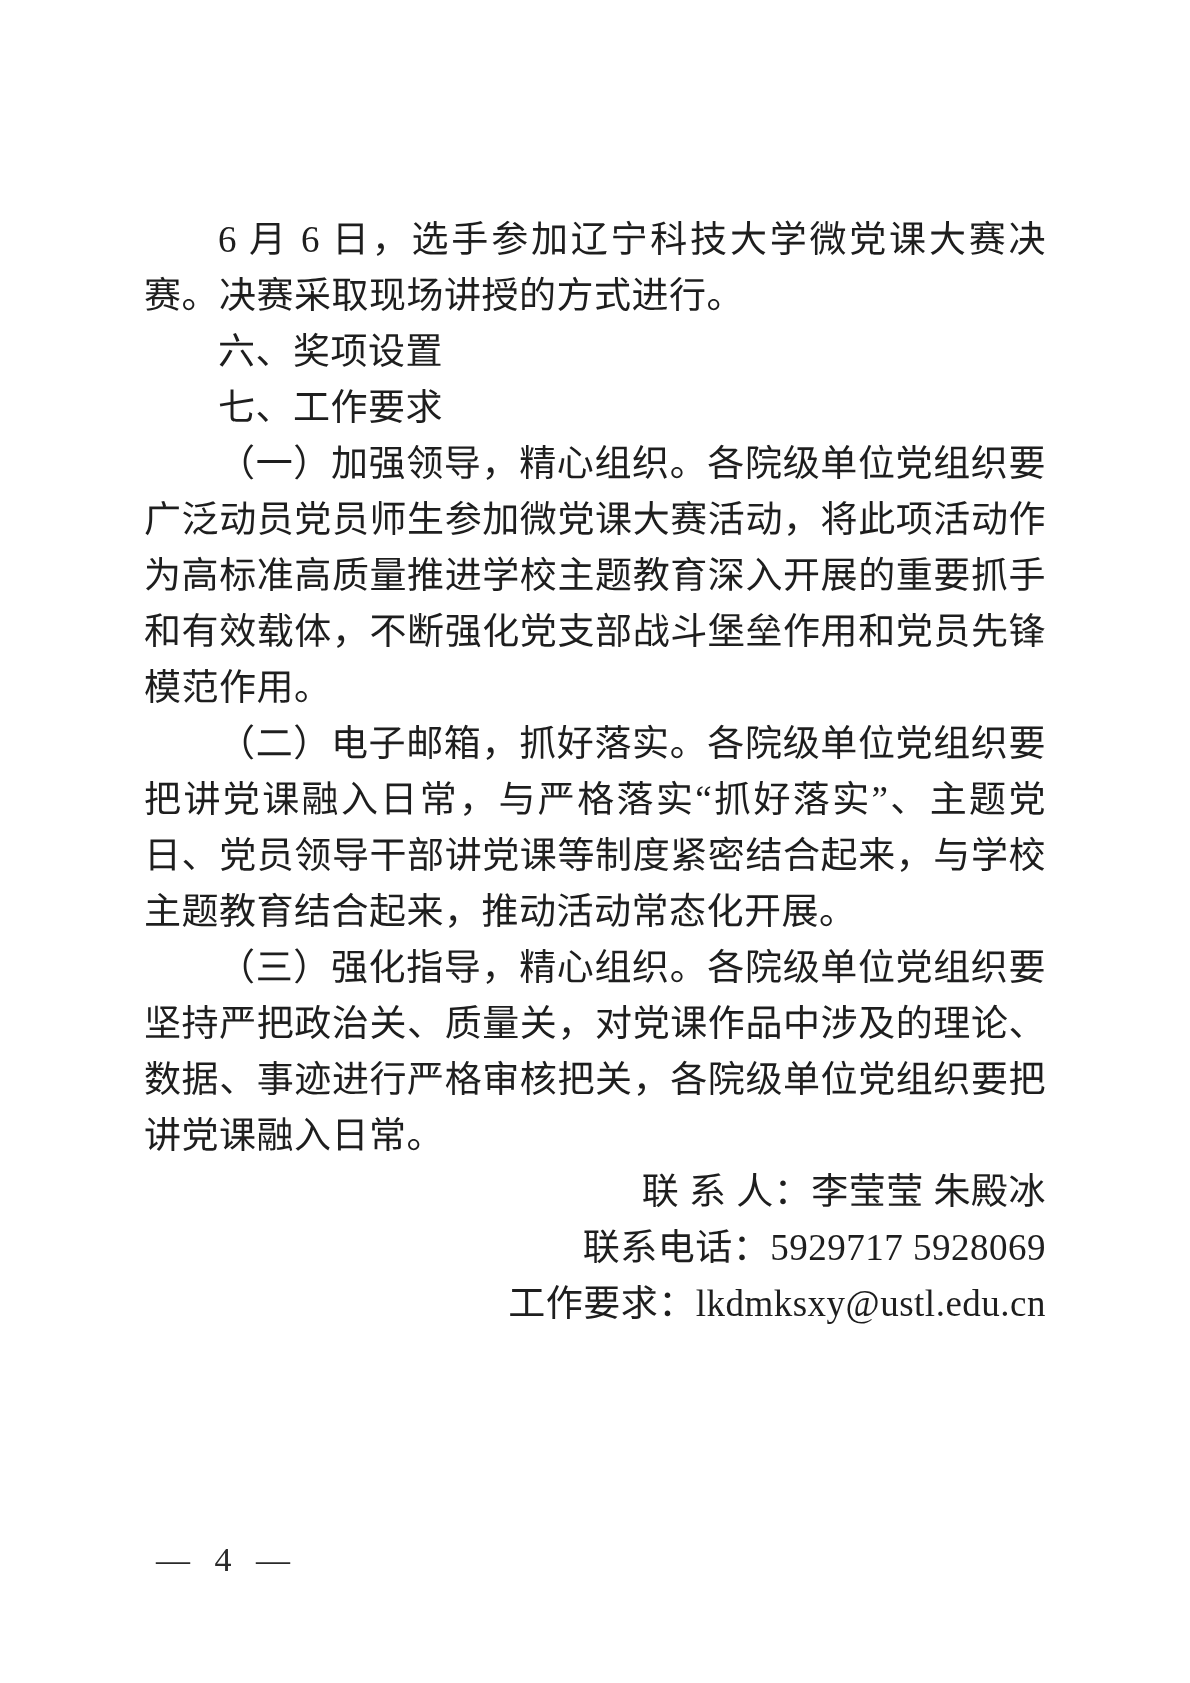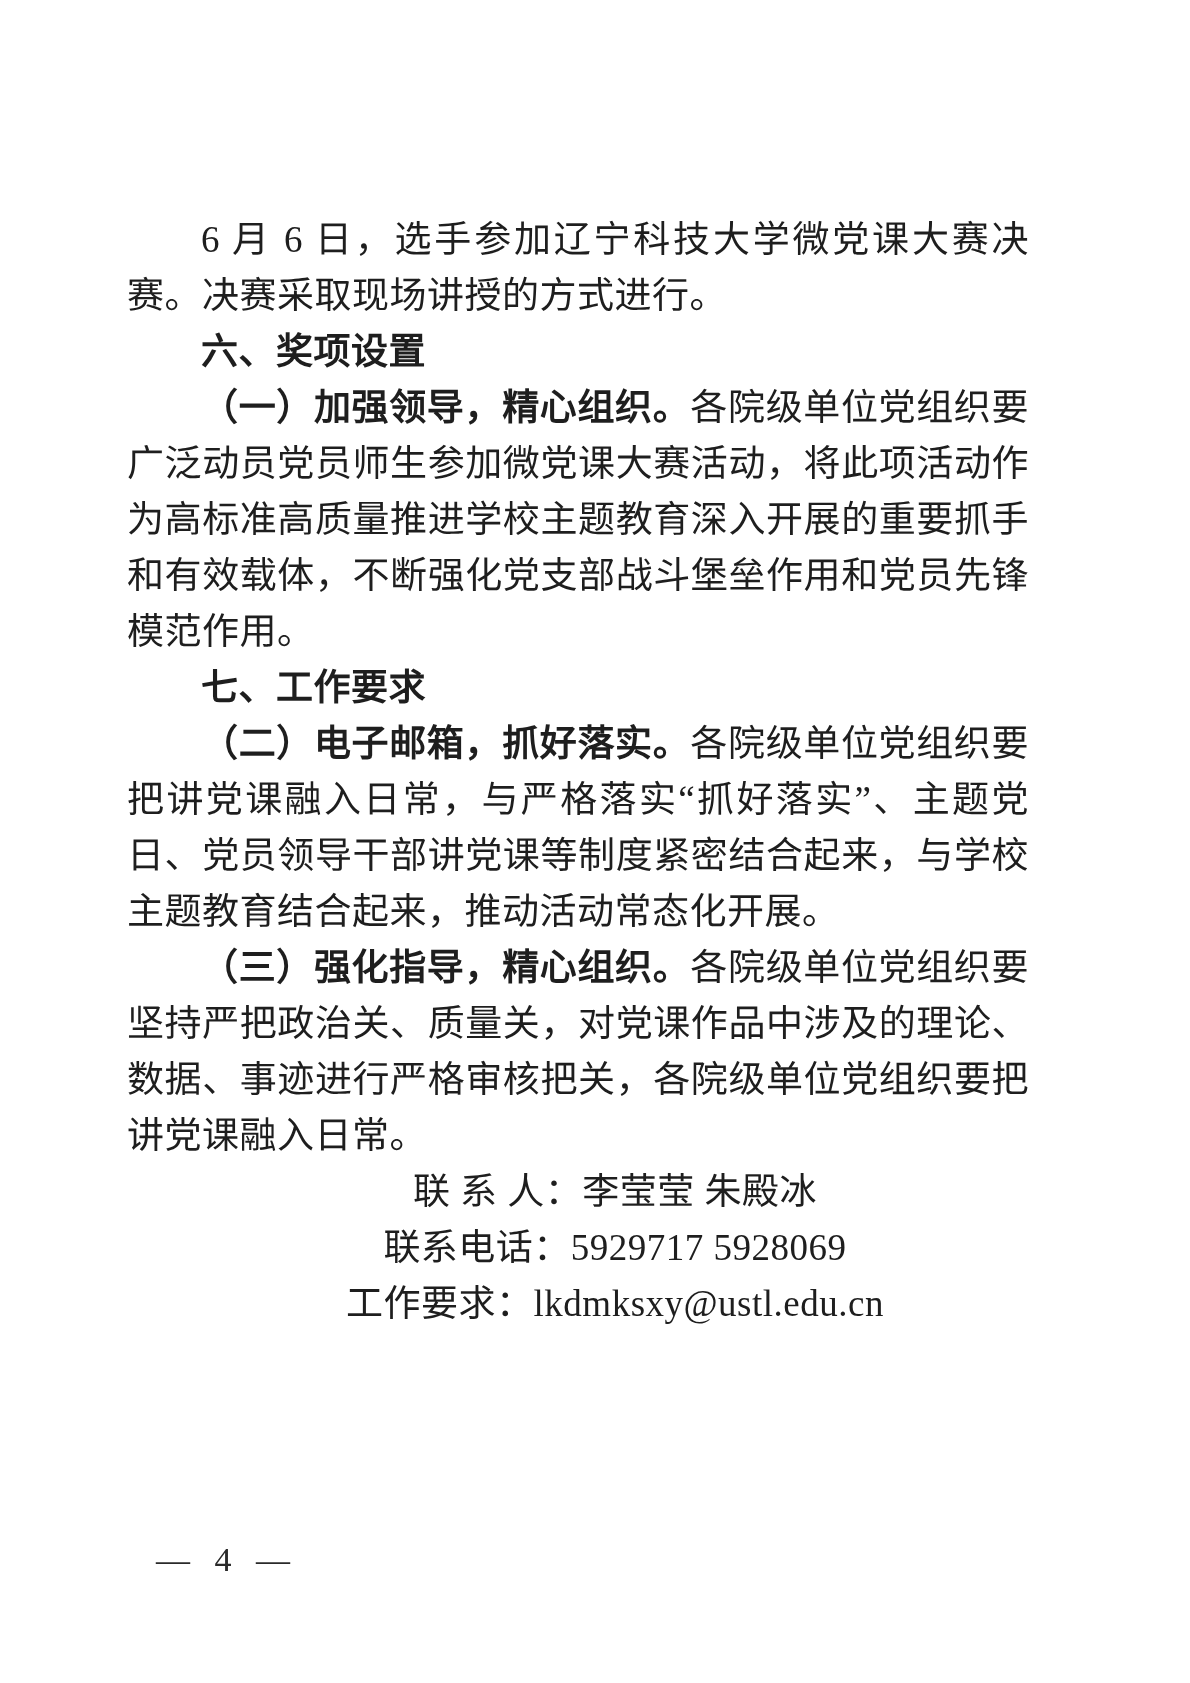--- a/index.html
+++ b/index.html
@@ -12,45 +12,45 @@
     width: 1190px;
     height: 1683px;
     margin: 0 auto;
     background: #ffffff;
     overflow: hidden;
     font-family: "Liberation Serif", "DejaVu Serif", serif;
     color: #1e1e1e;
   }
   .content {
     position: absolute;
-    left: 127px;
+    left: 144px;
     top: 212px;
     width: 902px;
   }
   .para {
     margin: 0;
     font-size: 37px;
     line-height: 56px;
     text-align: justify;
     text-indent: 2em;
     letter-spacing: 0.5px;
   }
   .para .lead {
-    font-weight: 700;
+    font-weight: 400;
     font-family: "Liberation Sans", "DejaVu Sans", sans-serif;
   }
   .para.heading {
     font-weight: 700;
     text-align: left;
   }
   .para.heading .lead {
     font-family: "Liberation Serif", "DejaVu Serif", serif;
   }
   .para.contact {
-    text-align: center;
+    text-align: right;
   }
   .footer {
     position: absolute;
     left: 156px;
     top: 1540px;
     font-size: 34px;
     line-height: 40px;
     letter-spacing: 8px;
     color: #2a2a2a;
   }
@@ -59,23 +59,23 @@
 <body>
 
 <div class="page">
   <div class="content">
 
     <p class="para body"><span class="lead"></span><span>6 月 6 日，选手参加辽宁科技大学微党课大赛决赛。决赛采取现场讲授的方式进行。</span></p>
 
     <p class="para heading"><span class="lead">六、奖项设置</span><span></span></p>
 
 
+    <p class="para heading"><span class="lead">七、工作要求</span><span></span></p>
+
     <p class="para body"><span class="lead">（一）加强领导，精心组织。</span><span>各院级单位党组织要广泛动员党员师生参加微党课大赛活动，将此项活动作为高标准高质量推进学校主题教育深入开展的重要抓手和有效载体，不断强化党支部战斗堡垒作用和党员先锋模范作用。</span></p>
-
-    <p class="para heading"><span class="lead">七、工作要求</span><span></span></p>
 
     <p class="para body"><span class="lead">（二）电子邮箱，抓好落实。</span><span>各院级单位党组织要把讲党课融入日常，与严格落实“抓好落实”、主题党日、党员领导干部讲党课等制度紧密结合起来，与学校主题教育结合起来，推动活动常态化开展。</span></p>
 
     <p class="para body"><span class="lead">（三）强化指导，精心组织。</span><span>各院级单位党组织要坚持严把政治关、质量关，对党课作品中涉及的理论、数据、事迹进行严格审核把关，各院级单位党组织要把讲党课融入日常。</span></p>
 
     <p class="para contact"><span>联 系 人：李莹莹 朱殿冰</span></p>
 
     <p class="para contact"><span>联系电话：5929717 5928069</span></p>
 
     <p class="para contact"><span>工作要求：lkdmksxy@ustl.edu.cn</span></p>

